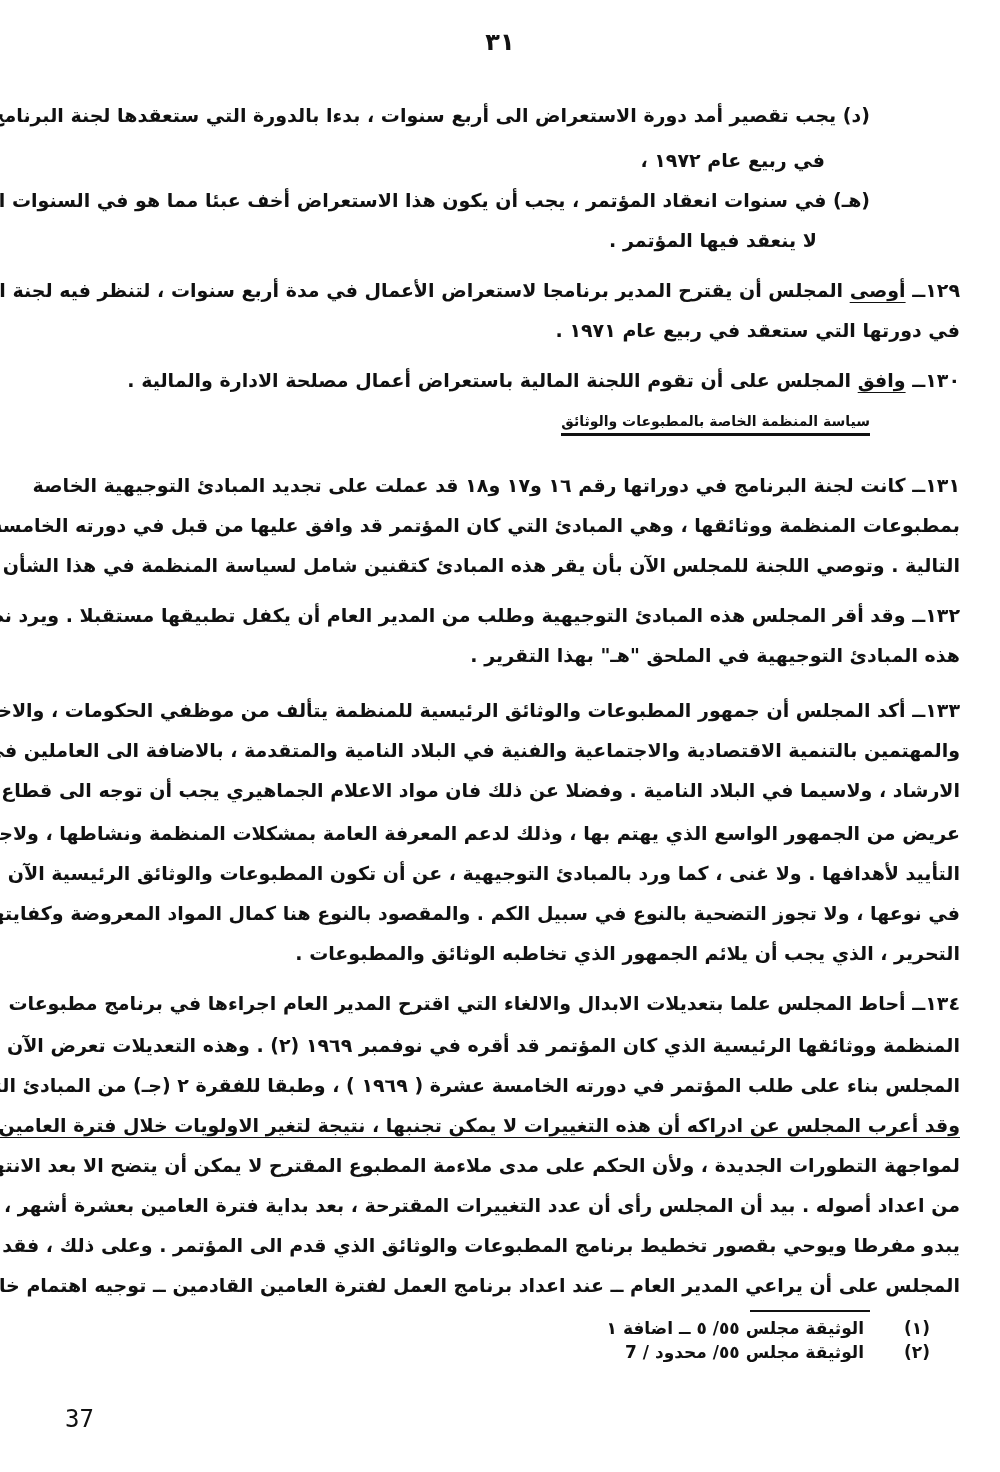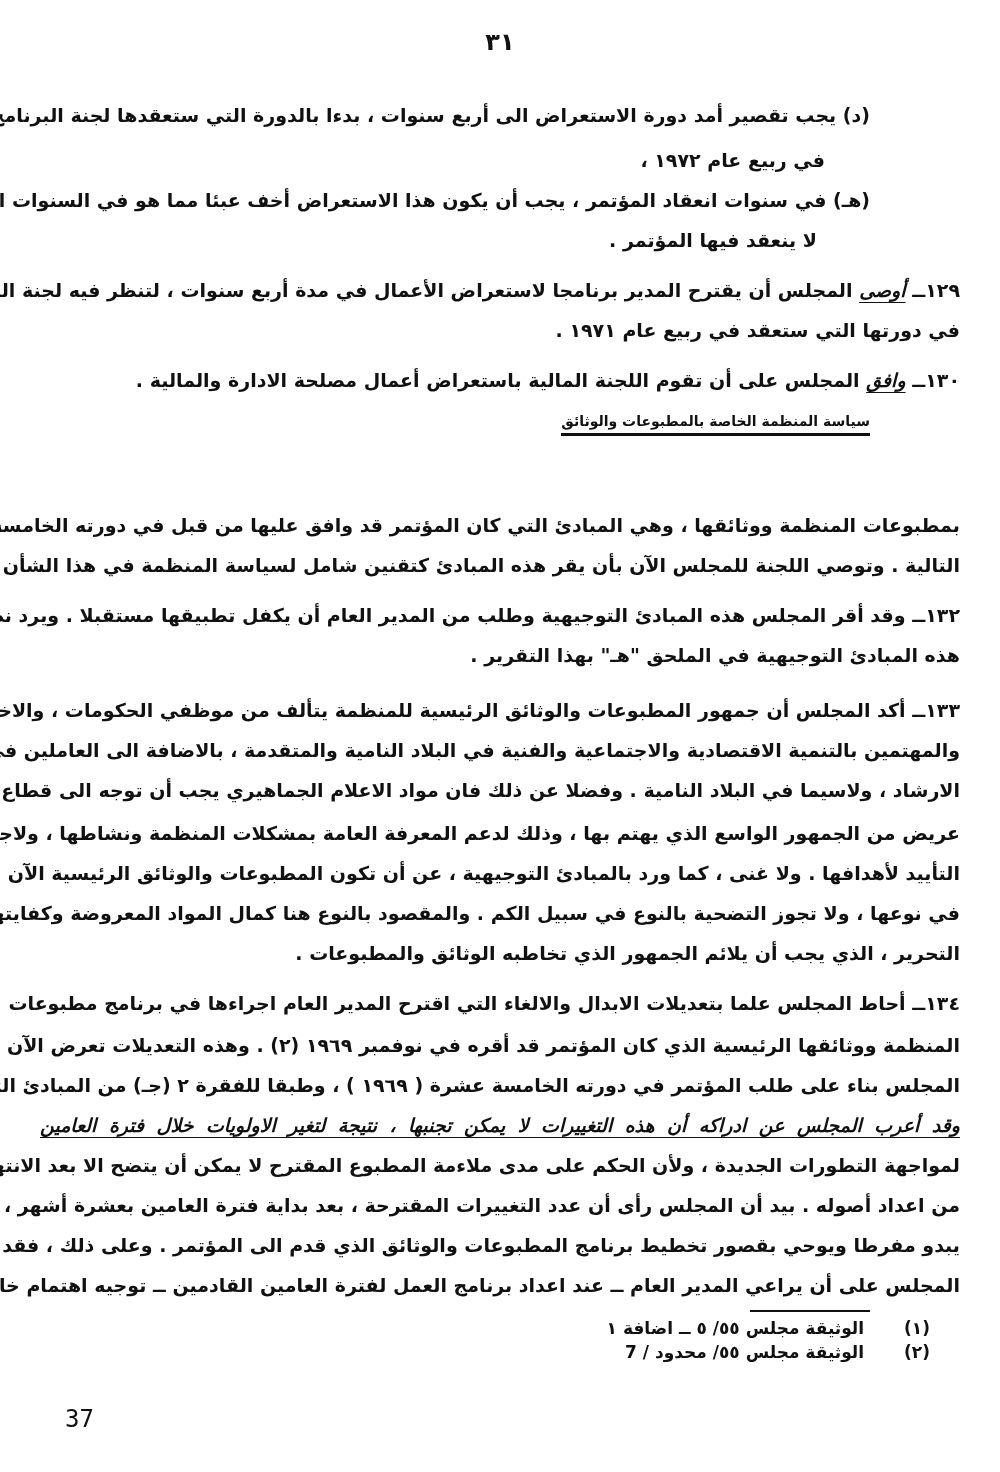--- a/index.html
+++ b/index.html
@@ -11,21 +11,21 @@
   .pagenum-top {
     position: absolute; top: 28px; left: 0; width: 1000px; text-align: center;
     font-size: 24px; font-weight: bold; direction: rtl;
   }
   .line {
     position: absolute; right: 130px; left: 40px;
     font-size: 19px; font-weight: bold; line-height: 30px; white-space: nowrap;
     direction: rtl; text-align: justify; text-align-last: justify;
   }
   .line.short { text-align-last: right; }
-  .u { text-decoration: underline; text-underline-offset: 5px; font-style: italic; }
+  .u { text-decoration: underline; text-underline-offset: 5px; }
   .heading {
     position: absolute; right: 130px; top: 413px;
     font-size: 14px; font-weight: bold; direction: rtl;
     border-bottom: 3px solid #111; padding-bottom: 4px;
   }
   .footrule {
     position: absolute; right: 130px; top: 1310px; width: 120px; height: 2px; background: #111;
   }
   .fn {
     position: absolute; right: 70px; font-size: 17px; font-weight: bold; direction: rtl; white-space: nowrap;
@@ -56,20 +56,21 @@
   <div class="line short" style="top:315px; right:40px;">في دورتها التي ستعقد في ربيع عام ١٩٧١ .</div>
 
   <div class="line short" style="top:365px; right:40px;">
     <span>١٣٠ــ</span>
     <span class="u">وافق</span>
     <span>المجلس على أن تقوم اللجنة المالية باستعراض أعمال مصلحة الادارة والمالية .</span>
   </div>
 
   <div class="heading">سياسة المنظمة الخاصة بالمطبوعات والوثائق</div>
 
+  <div class="line" style="top:470px; right:40px;">١٣١ــ كانت لجنة البرنامج في دوراتها رقم ١٦ و١٧ و١٨ قد عملت على تجديد المبادئ التوجيهية الخاصة</div>
   <div class="line" style="top:510px; right:40px;">بمطبوعات المنظمة ووثائقها ، وهي المبادئ التي كان المؤتمر قد وافق عليها من قبل في دورته الخامسة والدورات</div>
   <div class="line" style="top:550px; right:40px;">التالية . وتوصي اللجنة للمجلس الآن بأن يقر هذه المبادئ كتقنين شامل لسياسة المنظمة في هذا الشأن (١) .</div>
 
   <div class="line" style="top:600px; right:40px;">١٣٢ــ وقد أقر المجلس هذه المبادئ التوجيهية وطلب من المدير العام أن يكفل تطبيقها مستقبلا . ويرد نص</div>
   <div class="line short" style="top:640px; right:40px;">هذه المبادئ التوجيهية في الملحق "هـ" بهذا التقرير .</div>
 
   <div class="line" style="top:695px; right:40px;">١٣٣ــ أكد المجلس أن جمهور المطبوعات والوثائق الرئيسية للمنظمة يتألف من موظفي الحكومات ، والاخصائيين ،</div>
   <div class="line" style="top:735px; right:40px;">والمهتمين بالتنمية الاقتصادية والاجتماعية والفنية في البلاد النامية والمتقدمة ، بالاضافة الى العاملين في مجال</div>
   <div class="line" style="top:775px; right:40px;">الارشاد ، ولاسيما في البلاد النامية . وفضلا عن ذلك فان مواد الاعلام الجماهيري يجب أن توجه الى قطاع</div>
   <div class="line" style="top:818px; right:40px;">عريض من الجمهور الواسع الذي يهتم بها ، وذلك لدعم المعرفة العامة بمشكلات المنظمة ونشاطها ، ولاجتذاب</div>

